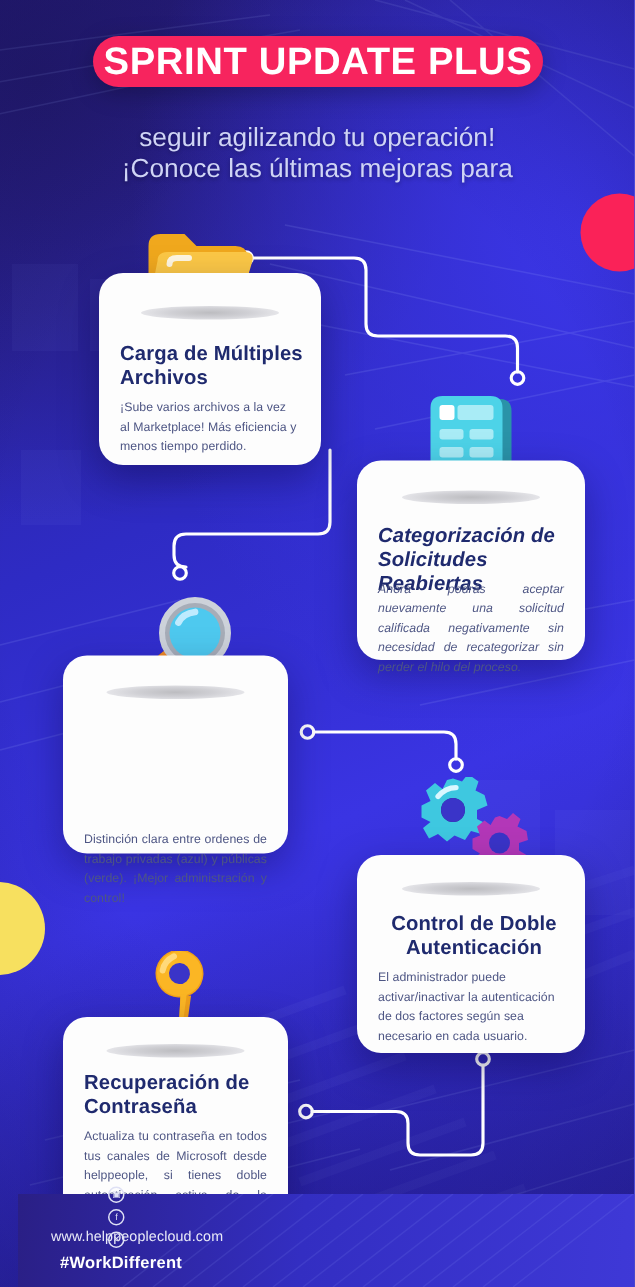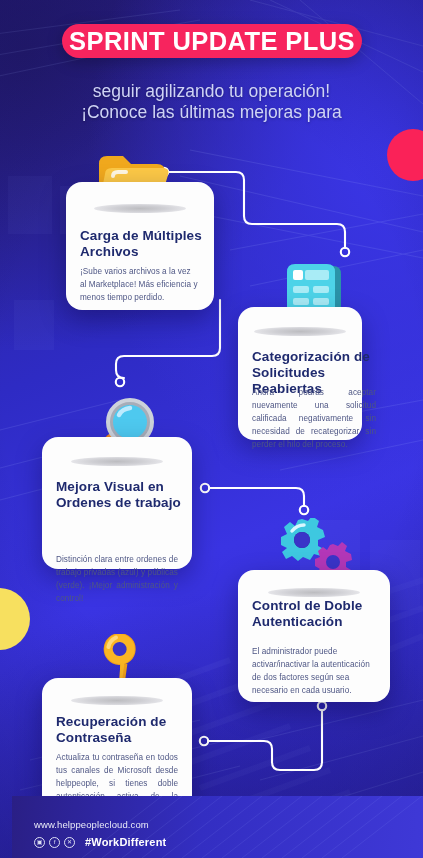--- a/index.html
+++ b/index.html
@@ -91,21 +91,21 @@
   .footer{
     position:absolute; left:0; bottom:0; width:423px; height:62px;
     background:linear-gradient(95deg,#2a1f85 0%,#332ec2 45%,#3f39d8 100%);
     margin-left:12px;
   }
   .footer .ftex{ position:absolute; inset:0; opacity:.22; }
   .f-url{
     position:absolute; left:22px; bottom:28px;
     color:#e9eaf8; font-size:9.5px; letter-spacing:.1px;
   }
-  .f-row{ position:absolute; left:22px; bottom:10px; display:flex; align-items:center; gap:4px; }
+  .f-row{ position:absolute; left:22px; bottom:10px; display:flex; align-items:center; gap:4px;flex-direction:column; }
   .soc{
     width:11px; height:11px; border-radius:50%;
     border:1px solid #dfe1f5; display:flex; align-items:center; justify-content:center;
     color:#dfe1f5; font-size:6px; line-height:1;
   }
   .f-hash{ color:#fff; font-size:11px; font-weight:bold; margin-left:6px; letter-spacing:.2px; }
   .logo{ position:absolute; right:14px; bottom:9px; width:96px; text-align:center; }
   .logo-word{ color:#fff; font-size:14px; letter-spacing:.2px; margin-top:1px; }
 </style>
 </head>
@@ -187,63 +187,59 @@
   <svg class="icon" style="left:283px; top:258px; width:66px; height:68px;" viewBox="0 0 66 68">
     <path d="M18 8 H50 Q58 8 58 16 V56 Q58 64 50 64 H18 Q10 64 10 56 V16 Q10 8 18 8 Z" fill="#2a93a8"></path>
     <path d="M12 6 H44 Q52 6 52 14 V54 Q52 62 44 62 H12 Q4 62 4 54 V14 Q4 6 12 6 Z" fill="#4dd3e8"></path>
     <rect x="10" y="12" width="10" height="10" rx="2" fill="#fff"></rect>
     <rect x="22" y="12" width="24" height="10" rx="2" fill="#a9ecf6"></rect>
     <rect x="10" y="28" width="16" height="7" rx="2" fill="#a9ecf6"></rect>
     <rect x="30" y="28" width="16" height="7" rx="2" fill="#a9ecf6"></rect>
     <rect x="10" y="40" width="16" height="7" rx="2" fill="#a9ecf6"></rect>
     <rect x="30" y="40" width="16" height="7" rx="2" fill="#a9ecf6"></rect>
   </svg>
-  <div class="card" style="left:238px; top:307px; width:124px; height:133px;">
+  <div class="card" style="left:238px; top:307px; width:152px; height:133px;font-style:italic;">
     <div class="ellipse" style="top:20px;"></div>
     <h2 style="position:absolute; left:14px; top:42px; width:128px;">
       <span>Categorización de</span><br>
       <span>Solicitudes Reabiertas</span>
     </h2>
     <p style="position:absolute; left:14px; top:80px; width:124px;">Ahora podrás aceptar nuevamente una solicitud calificada negativamente sin necesidad de recategorizar sin perder el hilo del proceso.</p>
   </div>
 
   <svg class="icon" style="left:92px; top:396px; width:66px; height:66px;" viewBox="0 0 66 66">
     <rect x="6" y="42" width="18" height="13" rx="4" transform="rotate(-45 15 48)" fill="#c0621c"></rect>
     <rect x="9" y="40" width="16" height="11" rx="4" transform="rotate(-45 17 45)" fill="#ef8a25"></rect>
     <circle cx="38" cy="26" r="23" fill="#a7adb8"></circle>
     <circle cx="38" cy="26" r="22" fill="none" stroke="#cdd2da" stroke-width="4"></circle>
     <circle cx="38" cy="26" r="17" fill="#4ec9ef"></circle>
     <path d="M27 19 Q30 13 38 12" stroke="#cbeeff" stroke-width="4.5" fill="none" stroke-linecap="round" opacity=".9"></path>
   </svg>
   <div class="card left" style="left:42px; top:437px; width:150px; height:132px;">
     <div class="ellipse" style="top:20px;"></div>
-    <h2 style="position:absolute; left:14px; top:42px; width:126px;">
-      <span>Mejora Visual en</span><br>
-      <span>Ordenes de trabajo</span>
-    </h2>
     <p style="position:absolute; left:14px; top:80px; width:122px;margin-top:37px;">Distinción clara entre ordenes de trabajo privadas (azul) y públicas (verde). ¡Mejor administración y control!</p>
   </div>
 
   <svg class="icon" style="left:278px; top:518px; width:78px; height:70px;" viewBox="0 0 78 70">
     <g fill="#3ec8e0" transform="translate(24,22)">
       <path d="M0 -21 L6 -19 L10 -24 L17 -19 L15 -13 L21 -10 L23 -3 L16 0 L16 6 L22 9 L19 16 L12 14 L8 20 L1 17 L-4 21
                L-10 16 L-16 19 L-20 12 L-15 8 L-21 5 L-21 -3 L-15 -6 L-18 -13 L-12 -18 L-7 -14 L-4 -20 Z"></path>
       <circle cx="0" cy="0" r="8" fill="#2a2a80"></circle>
       <circle cx="0" cy="0" r="8" fill="#3a34c8"></circle>
       <path d="M-10 -9 Q-5 -15 2 -15" stroke="#d8f7ff" stroke-width="3.5" fill="none" stroke-linecap="round"></path>
     </g>
     <g fill="#b337b8" transform="translate(55,44)">
       <path d="M0 -18 L5 -16 L9 -20 L14 -16 L12 -11 L18 -8 L19 -2 L13 0 L13 5 L18 8 L15 14 L9 12 L7 17 L1 15 L-3 18
                L-8 14 L-13 16 L-17 10 L-13 7 L-18 4 L-18 -3 L-13 -5 L-15 -11 L-10 -15 L-6 -12 L-3 -17 Z"></path>
       <circle cx="0" cy="0" r="7" fill="#3a34c8"></circle>
     </g>
   </svg>
   <div class="card" style="left:238px; top:570px; width:152px; height:132px;">
     <div class="ellipse" style="top:18px;"></div>
-    <h2 style="position:absolute; left:14px; top:28px; width:128px;">
+    <h2 style="position:absolute; left:14px; top:38px; width:128px;text-align:center;">
       <span>Control de Doble</span><br>
       <span>Autenticación</span>
     </h2>
     <p style="position:absolute; left:14px; top:76px; width:124px; text-align:left;">El administrador puede activar/inactivar la autenticación de dos factores según sea necesario en cada usuario.</p>
   </div>
 
   <svg class="icon" style="left:90px; top:634px; width:62px; height:66px;" viewBox="0 0 62 66">
     <g transform="rotate(-42 31 30)">
       <circle cx="40" cy="18" r="16" fill="#f0a01a"></circle>
       <circle cx="40" cy="18" r="15" fill="#fbb624"></circle>

